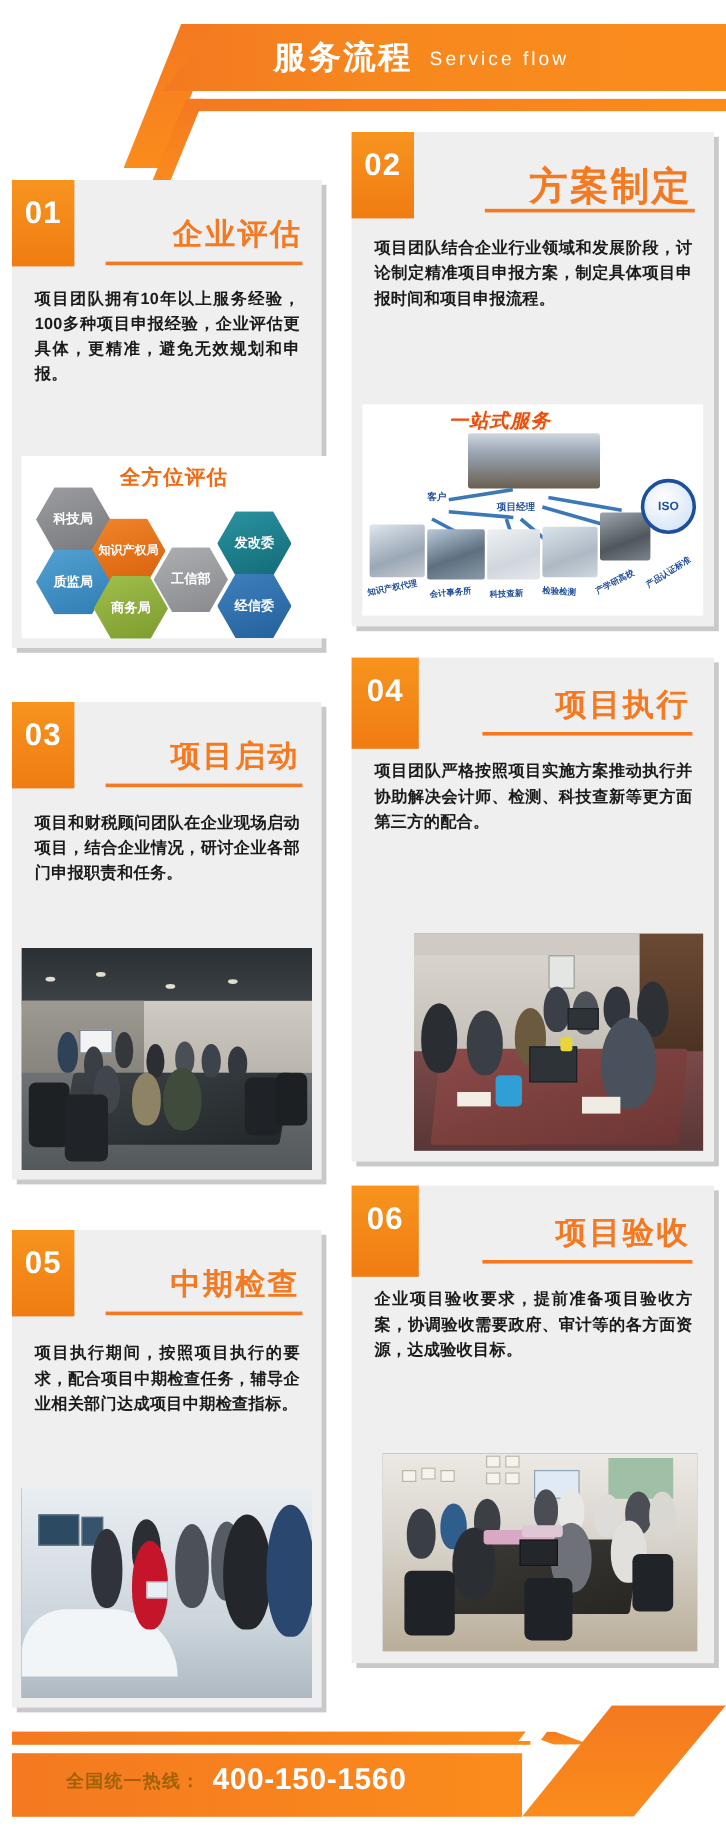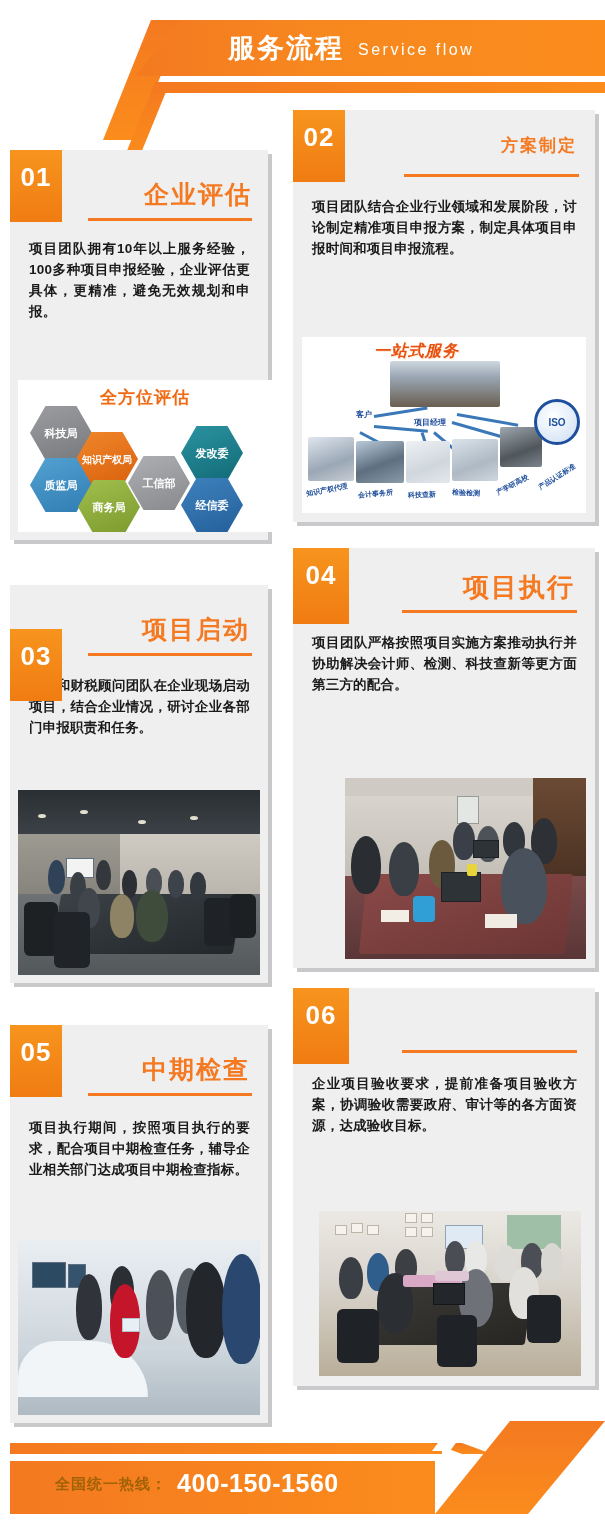--- a/index.html
+++ b/index.html
@@ -99,21 +99,21 @@
     clip-path: polygon(25% 0%, 75% 0%, 100% 50%, 75% 100%, 25% 100%, 0% 50%);
     display: flex; align-items: center; justify-content: center;
     color: #fff; font-size: 11px; font-weight: bold; line-height: 13px;
     text-align: center;
   }
   .hex.small { font-size: 10px; }
 
   
   #card02 { left: 293px; top: 110px; width: 302px; height: 412px; }
   #card02 .badge { left: 0; top: 0; height: 72px; width: 52px; }
-  #card02 .card-title { top: 24px; right: 18px; font-size: 17px; text-align: right; }
+  #card02 .card-title { top: 24px; right: 18px; font-size: 32px; text-align: right; }
   #card02 .title-rule { top: 64px; right: 16px; width: 175px; }
   #card02 .card-desc { top: 86px; }
 
   .collage {
     position: absolute; left: 9px; bottom: 9px; width: 284px; height: 176px;
     background: #ffffff; overflow: hidden;
   }
   .collage-title {
     position: absolute; left: 72px; top: 4px;
     font-size: 16px; font-weight: bold; color: #e8500f;
@@ -132,21 +132,21 @@
   .iso-seal {
     position: absolute; right: 6px; top: 62px; width: 46px; height: 46px;
     border-radius: 50%; border: 3px solid #1d4f9e;
     background: radial-gradient(circle at 40% 35%, #ffffff 0%, #dbe8f7 70%, #bcd2ee 100%);
     display:flex; align-items:center; justify-content:center;
     color:#1d4f9e; font-size: 10px; font-weight: bold;
   }
 
   
   #card03 { left: 10px; top: 585px; width: 258px; height: 398px; }
-  #card03 .badge { left: 0; top: 0; height: 72px; width: 52px; margin-top: 44px; }
+  #card03 .badge { left: 0; top: 0; height: 72px; width: 52px; }
   #card03 .card-title { top: 28px; right: 18px; }
   #card03 .title-rule { top: 68px; right: 16px; width: 164px; }
   #card03 .card-desc { top: 90px; }
 
   
   #card04 { left: 293px; top: 548px; width: 302px; height: 420px; }
   #card04 .badge { left: 0; top: 0; height: 76px; width: 56px; }
   #card04 .card-title { top: 22px; right: 20px; font-size: 26px; }
   #card04 .title-rule { top: 62px; right: 18px; width: 175px; }
   #card04 .card-desc { top: 84px; }
@@ -389,20 +389,21 @@
       <div class="ph-person" style="left:158px;top:28px;  width:26px; height:66px; background:#565c64;"></div>
       <div class="ph-person" style="left:168px;top:22px;  width:40px; height:96px; background:#23262a;"></div>
       <div class="ph-person" style="left:204px;top:14px;  width:40px; height:110px; background:#2a4770;"></div>
       <div style="position:absolute; left:104px; top:78px; width:18px; height:14px; background:#e8f0f6; border:1px solid #b4c2cc;"></div>
     </div>
   </div>
 
   <div class="card" id="card06">
     <div class="card-body"></div>
     <div class="badge">06</div>
+    <div class="card-title">项目验收</div>
     <div class="title-rule"></div>
     <div class="card-desc">企业项目验收要求，提前准备项目验收方案，协调验收需要政府、审计等的各方面资源，达成验收目标。</div>
 
     <div class="photo" style="left:26px; bottom:10px; width:262px; height:165px;">
       <div style="position:absolute; inset:0; background:linear-gradient(180deg,#ece9e4 0%,#d8d3cb 45%,#b9ae99 100%);"></div>
       <div style="position:absolute; right:20px; top:4px; width:54px; height:34px; background:#9fbfa6;"></div>
       <div class="ph-screen" style="left:126px; top:14px; width:38px; height:24px; background:#dfeaf4; border:1px solid #8fa4b6;"></div>
       <div style="position:absolute; left:16px; top:14px; width:12px; height:10px; background:#f6f3ec; border:1px solid #bdb6a8;"></div>
       <div style="position:absolute; left:32px; top:12px; width:12px; height:10px; background:#f6f3ec; border:1px solid #bdb6a8;"></div>
       <div style="position:absolute; left:48px; top:14px; width:12px; height:10px; background:#f6f3ec; border:1px solid #bdb6a8;"></div>

